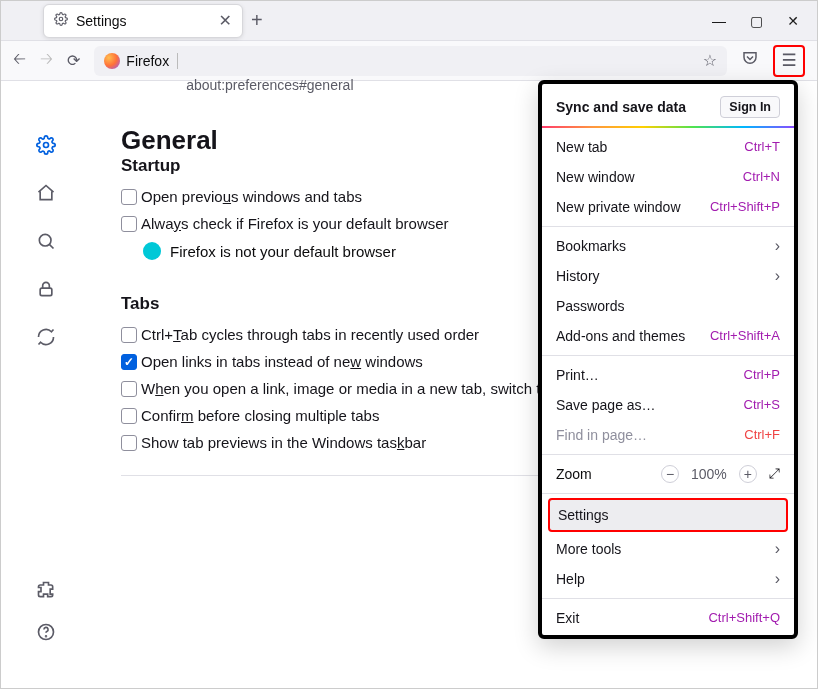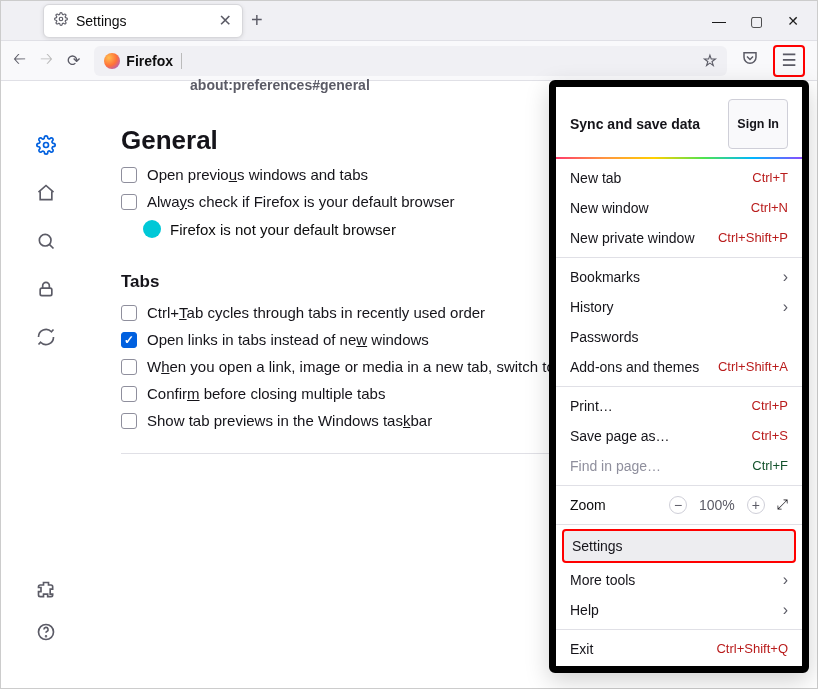--- a/index.html
+++ b/index.html
@@ -7,54 +7,54 @@
 .window { width: 100%; height: 100%; border: 1px solid #ccc; display: flex; flex-direction: column; }
 .titlebar { height: 40px; display: flex; align-items: center; background: #f0f0f4; border-bottom: 1px solid #e0e0e6; }
 .tab { display: flex; align-items: center; margin-left: 42px; background: #fff; border: 1px solid #d7d7db; border-radius: 6px; height: 34px; padding: 0 10px; gap: 8px; min-width: 200px; box-shadow: 0 1px 4px rgba(0,0,0,0.1);}
 .tab-close { margin-left: auto; color: #5b5b66; font-size: 16px;}
 .newtab { margin-left: 8px; color: #5b5b66; font-size: 20px; }
 .winctrls { margin-left: auto; display: flex; gap: 24px; padding-right: 18px; color: #1b1b1b;}
 .winctrls span { font-size: 14px; }
 .toolbar { height: 40px; display: flex; align-items: center; padding: 0 12px; gap: 14px; background:#f9f9fb; border-bottom: 1px solid #e0e0e6;}
 .navbtn { color:#5b5b66; font-size:16px;}
 .navbtn.disabled{color:#bbb;}
-.addrbar { flex:1; height: 30px; background:#f0f0f4; border-radius:6px; display:flex; align-items:center; padding:0 10px; gap:8px; color:#5b5b66;font-weight:bold;}
+.addrbar { flex:1; height: 30px; background:#f0f0f4; border-radius:6px; display:flex; align-items:center; padding:0 10px; gap:8px; color:#5b5b66;}
 .addrbar .identity{display:flex;align-items:center;gap:6px;color:#0c0c0d;}
 .fxlogo{width:16px;height:16px;border-radius:50%;background:radial-gradient(circle at 30% 30%,#ffbd4f,#ff7139 50%,#9059ff 100%);}
 .addrbar .sep{border-left:1px solid #bbb;height:16px;}
 .addrbar .url{color:#5b5b66;margin-top:48px;}
 .star{margin-left:auto;color:#5b5b66;font-size:16px;}
 .tbtn{color:#5b5b66;font-size:18px;}
 .hamburger{width:32px;height:32px;display:flex;align-items:center;justify-content:center;border:2px solid red;border-radius:4px;color:#5b5b66;font-size:17px;}
 .content{flex:1;display:flex;position:relative;overflow:hidden;}
 .sidebar{width:90px;padding-top:52px;display:flex;flex-direction:column;align-items:center;gap:24px;color:#5b5b66;}
 .sidebar .ico{width:24px;height:24px;display:flex;align-items:center;justify-content:center;}
 .sidebar .ico svg{width:20px;height:20px;}
 .sidebar .active svg{color:#0060df;}
 .bottom-icons{margin-top:auto;padding-bottom:44px;display:flex;flex-direction:column;gap:18px;align-items:center;color:#5b5b66;}
 .pane{flex:1;padding:44px 24px 20px 30px;overflow:auto;}
 .pane h1{font-size:26px;font-weight:600;color:#15141a;}
 .pane h2{font-size:17px;font-weight:700;margin-bottom:12px;color:#15141a;}
-.opt{display:flex;align-items:center;gap:10px;margin:10px 0;color:#15141a;font-size:15px;}
+.opt{display:flex;align-items:center;gap:4px;margin:10px 0;color:#15141a;font-size:15px;}
 .cb{width:16px;height:16px;border:1.5px solid #8f8f9d;border-radius:3px;display:inline-flex;align-items:center;justify-content:center;color:#fff;font-size:12px;font-weight:bold;}
 .cb.checked{background:#0060df;border-color:#0060df;}
 .defaultmsg{display:flex;align-items:center;gap:9px;margin:10px 0 34px 22px;font-size:15px;}
 .fxicon-sm{width:18px;height:18px;border-radius:50%;background:#00c8d7;}
 .divider{border-top:1px solid #e0e0e6;margin:24px 0;}
 .u{text-decoration:underline;text-decoration-style:solid;}
-.menu{position:absolute;top:80px;right:9px;width:260px;background:#fff;border:7px solid #000000;border-radius:6px;box-shadow:0 8px 24px rgba(0,0,0,0.18);padding:6px 0 2px 0;z-index:10;}
+.menu{position:absolute;top:80px;right:20px;width:260px;background:#fff;border:4px solid #000000;border-radius:6px;box-shadow:0 8px 24px rgba(0,0,0,0.18);padding:6px 0 2px 0;z-index:10;}
 .menu .row{display:flex;align-items:center;padding:6px 14px;min-height:30px;font-size:14px;color:#15141a;}
-.menu .row .sc{margin-left:auto;color:#b91c1c;font-size:13px;}
+.menu .row .sc{margin-left:auto;color:#a21caf;font-size:13px;}
 .menu .row .arrow{margin-left:auto;color:#5b5b66;font-size:16px;}
 .menu .row.head{font-weight:700;}
 .menu .row.disabled{color:#8f8f9d;}
-.menu .row.disabled .sc{color:#14532d;}
+.menu .row.disabled .sc{color:#ef4444;}
 .menu .gradline{height:1.5px;background:linear-gradient(90deg,#ff3b6b,#ff9640,#ffd000,#4fe34f,#00b7ff,#8a4bff);margin:2px 0 4px 0;}
 .menu .sep{height:1px;background:#e0e0e6;margin:4px 0;}
-.signin{margin-left:auto;border:1px solid #cfcfd8;border-radius:4px;padding:17px 8px;font-size:12.5px;background:#f9f9fb;}
+.signin{margin-left:auto;border:1px solid #cfcfd8;border-radius:4px;padding:3px 8px;font-size:12.5px;background:#f9f9fb;}
 .zoomrow{display:flex;align-items:center;padding:6px 14px;min-height:30px;font-size:14px;}
 .zoomctl{margin-left:auto;display:flex;align-items:center;gap:12px;color:#5b5b66;}
 .zbtn{width:18px;height:18px;border:1px solid #cfcfd8;border-radius:50%;display:flex;align-items:center;justify-content:center;font-size:14px;}
 .expand{font-size:14px;color:#15141a;}
 .hl{border:2px solid red;border-radius:4px;background:#ededf0;margin:2px 6px;}
 .hl .row{padding:6px 8px;}
 </style>
 </head>
 <body>
 
@@ -139,20 +139,21 @@
               <circle cx="12" cy="12" r="9"></circle>
               <path d="M9.5 9a2.5 2.5 0 1 1 3.5 2.3c-.8.4-1 1-1 1.7"></path>
               <circle cx="12" cy="17" r="0.5" fill="currentColor"></circle>
             </svg>
           </span>
       </div>
     </div>
 
     <div class="pane">
       <h1>General</h1>
+      <h2>Startup</h2>
       <div class="opt">
         <span class="cb"></span>
         <span><span>Open previo</span><span class="u">u</span><span>s windows and tabs</span></span>
       </div>
       <div class="opt">
         <span class="cb"></span>
         <span><span>Alwa</span><span class="u">y</span><span>s check if Firefox is your default browser</span></span>
       </div>
       <div class="defaultmsg">
         <span class="fxicon-sm"></span>

